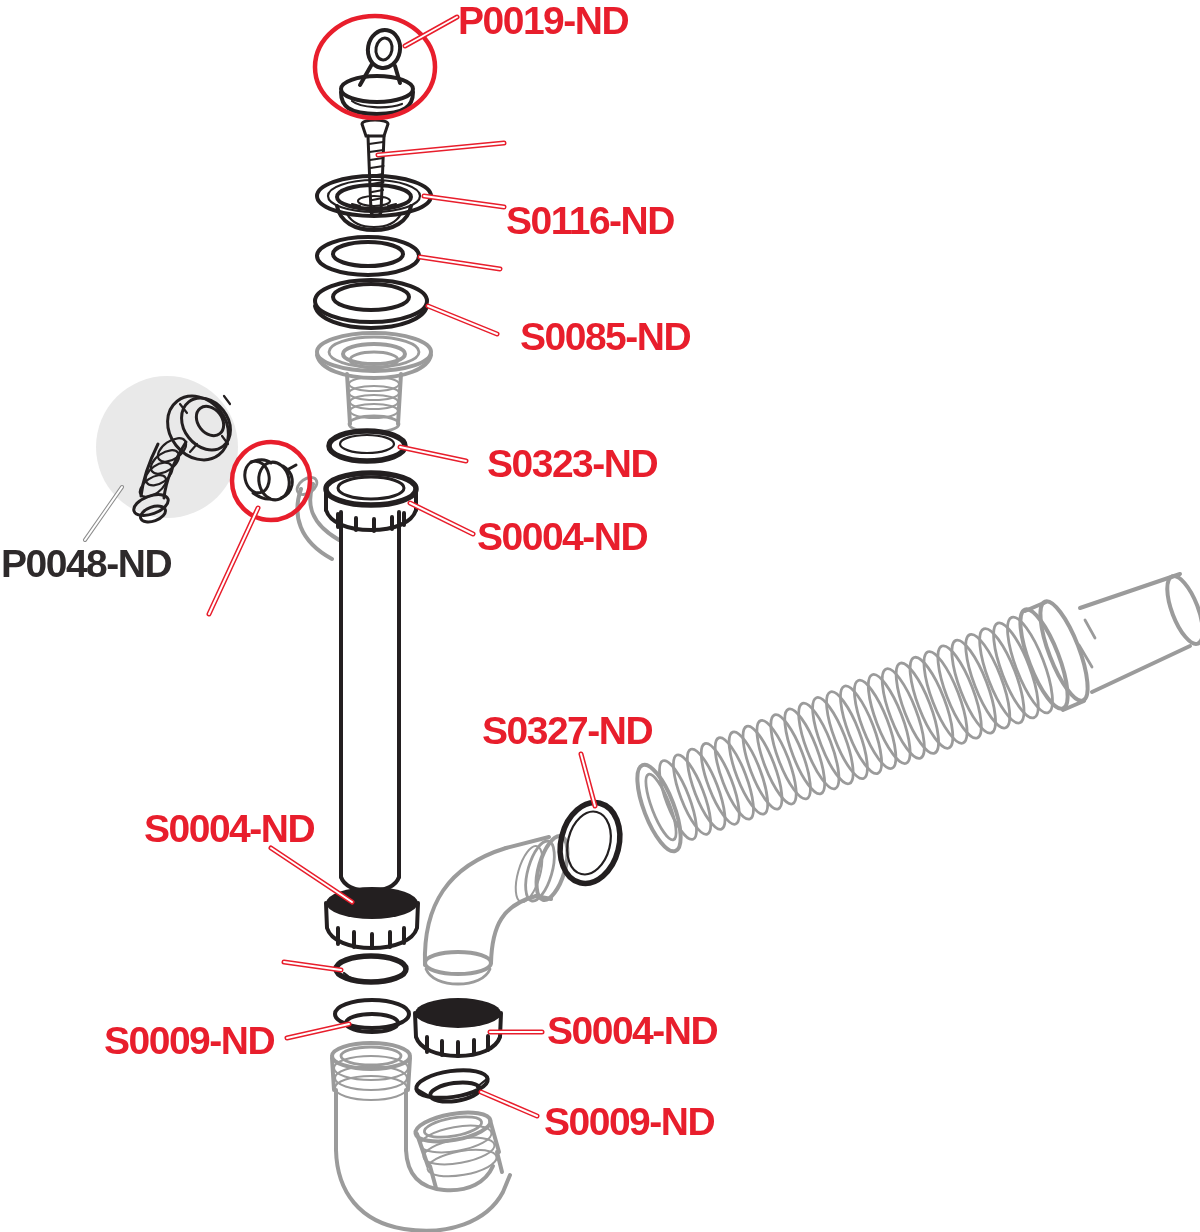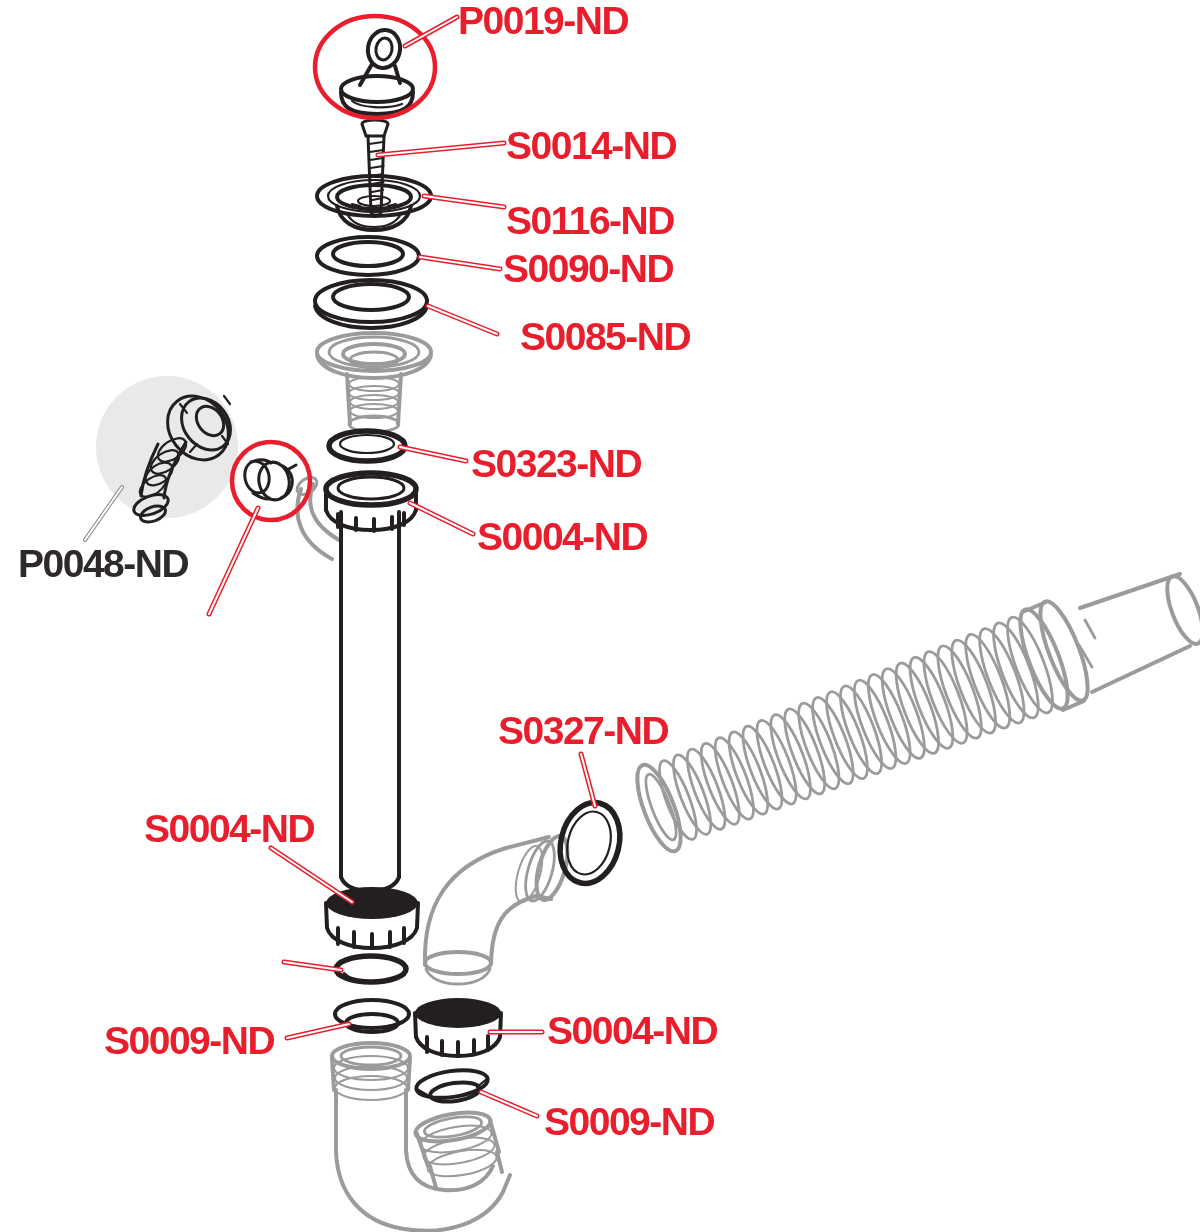--- a/index.html
+++ b/index.html
@@ -301,25 +301,23 @@
           <line class="lead-w" x1="490" y1="1032" x2="542" y2="1032"></line>
         </g>
     <g>
           <line class="lead-r" x1="481" y1="1092" x2="537" y2="1116"></line>
           <line class="lead-w" x1="481" y1="1092" x2="537" y2="1116"></line>
         </g>
   </g>
 </svg>
 
   <div class="lbl" style="left:458px;top:1px">P0019-ND</div>
-  <div class="lbl" style="left:506px;top:126px">S0014-ND</div>
   <div class="lbl" style="left:506px;top:201px">S0116-ND</div>
-  <div class="lbl" style="left:503px;top:249px">S0090-ND</div>
   <div class="lbl" style="left:520px;top:317px">S0085-ND</div>
-  <div class="lbl" style="left:471px;top:444px">S0323-ND</div>
+  <div class="lbl" style="left:487px;top:444px">S0323-ND</div>
   <div class="lbl" style="left:477px;top:517px">S0004-ND</div>
-  <div class="lbl gray" style="left:18px;top:544px">P0048-ND</div>
-  <div class="lbl" style="left:498px;top:711px">S0327-ND</div>
+  <div class="lbl gray" style="left:1px;top:544px">P0048-ND</div>
+  <div class="lbl" style="left:482px;top:711px">S0327-ND</div>
   <div class="lbl" style="left:144px;top:809px">S0004-ND</div>
   <div class="lbl" style="left:104px;top:1021px">S0009-ND</div>
   <div class="lbl" style="left:547px;top:1011px">S0004-ND</div>
   <div class="lbl" style="left:544px;top:1102px">S0009-ND</div>
 </div>
 
 </body></html>

